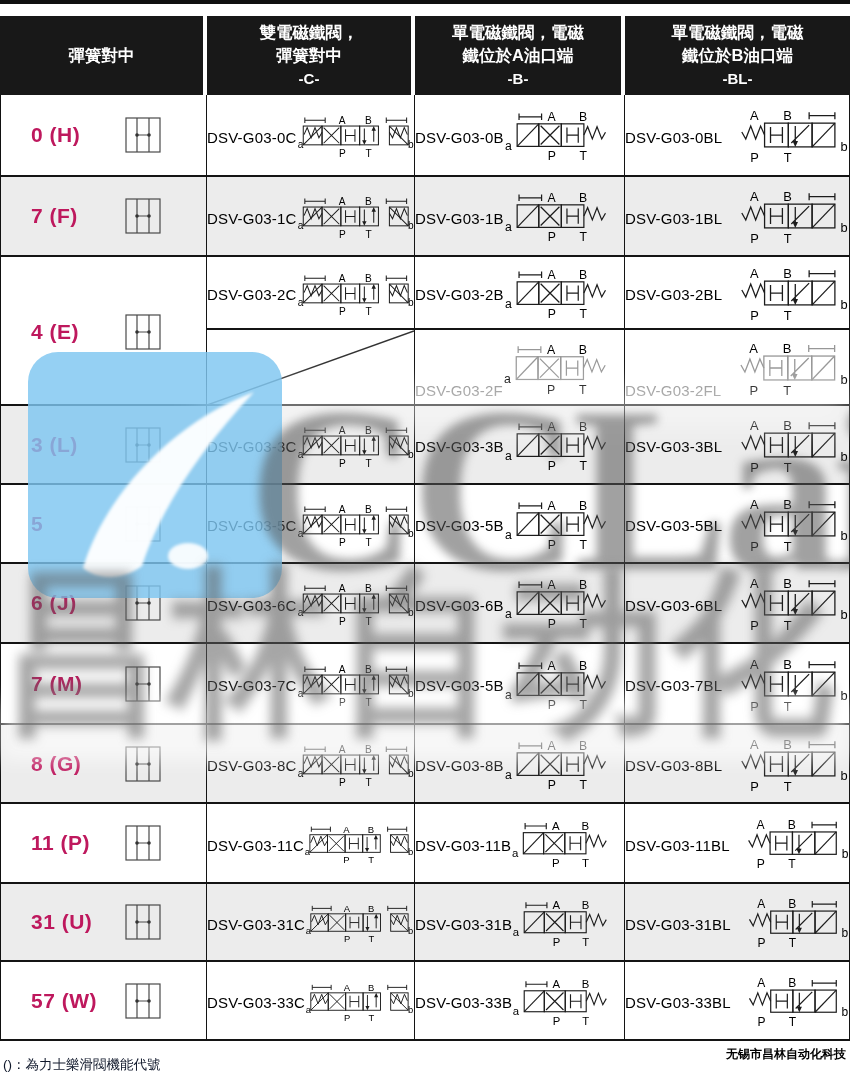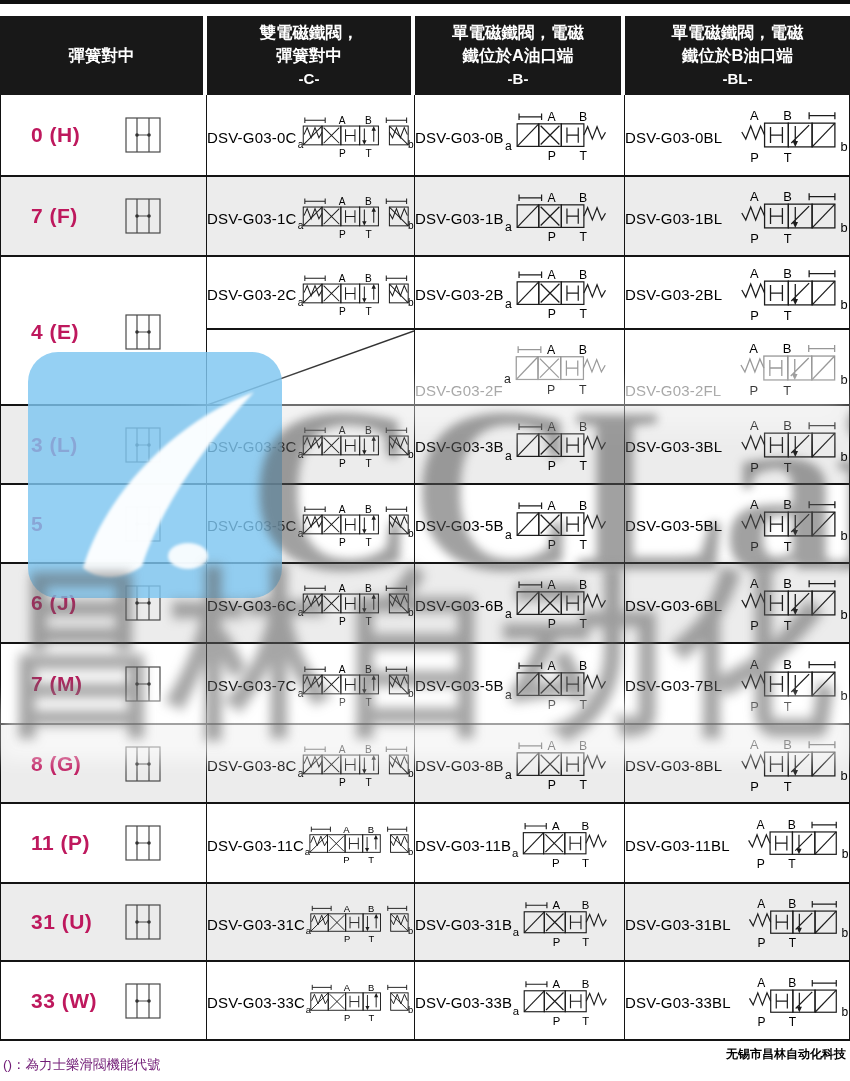--- a/index.html
+++ b/index.html
@@ -32,21 +32,21 @@
   .fn-cell{display:flex;align-items:center;padding-left:30px;}
   .fn-code{width:92px;font-weight:bold;font-size:21px;color:#be185d;letter-spacing:.5px;}
   .model-cell{display:flex;align-items:center;padding-top:4px;}
   .model-no{font-size:15px;color:#000;letter-spacing:.2px;white-space:nowrap;}
   .model-cell.gray .model-no{color:#8a8a8a;margin-top:40px;}
   .sub{border-top:2px solid #141414;}
   .diag-cell{padding:0;display:block;}
   .diag-cell svg{display:block;width:100%;height:100%;}
   
   .footer{position:relative;height:38px;width:850px;}
-  .note{position:absolute;left:3px;top:15px;font-size:13.5px;color:#701a75;}
+  .note{position:absolute;left:3px;top:15px;font-size:13.5px;color:#0f172a;}
   .company{position:absolute;right:4px;top:5px;font-size:12px;font-weight:bold;color:#000;}
   
   .watermark{position:absolute;left:0;top:0;width:850px;height:1081px;pointer-events:none;z-index:6;}
   .wm-halo{position:absolute;left:0;top:700px;width:850px;height:60px;background:rgba(255,255,255,.6);filter:blur(10px);}
   .wm-halo2{position:absolute;left:200px;top:388px;width:650px;height:40px;background:rgba(255,255,255,.45);filter:blur(14px);}
   .wm-blue{position:absolute;left:28px;top:352px;width:254px;height:246px;
     background:rgba(126,198,240,.82);border-radius:30px;}
   .wm-blue svg{position:absolute;left:0;top:0;filter:blur(1.5px);}
   .wm-latin{position:absolute;left:248px;top:372px;
     font-family:"Liberation Serif","DejaVu Serif",serif;font-weight:bold;
@@ -1016,21 +1016,21 @@
             <g font-size="13" font-family="Liberation Sans, DejaVu Sans, sans-serif">
               <text x="55" y="11" text-anchor="middle" style="letter-spacing:11px">A B</text>
               <text x="55" y="53" text-anchor="middle" style="letter-spacing:11px">P T</text>
               <text x="127" y="42" text-anchor="end">b</text>
             </g>
           </svg>
         </div>
       </div>
       <div class="row" style="height:79px;">
         <div class="cell fn-cell">
-          <div class="fn-code">33 (W)</div>
+          <div class="fn-code">57 (W)</div>
           <svg width="40" height="42" viewBox="0 0 40 42">
             <g stroke="#4a4a4a" fill="none" stroke-width="1.2">
               <rect x="3" y="4" width="34" height="34"></rect>
               <path d="M14,4 v34 M26,4 v34 M14,21 h12"></path>
             </g>
             <g fill="#333">
               <circle cx="14" cy="21" r="1.8"></circle>
               <circle cx="26" cy="21" r="1.8"></circle>
             </g>
           </svg>

